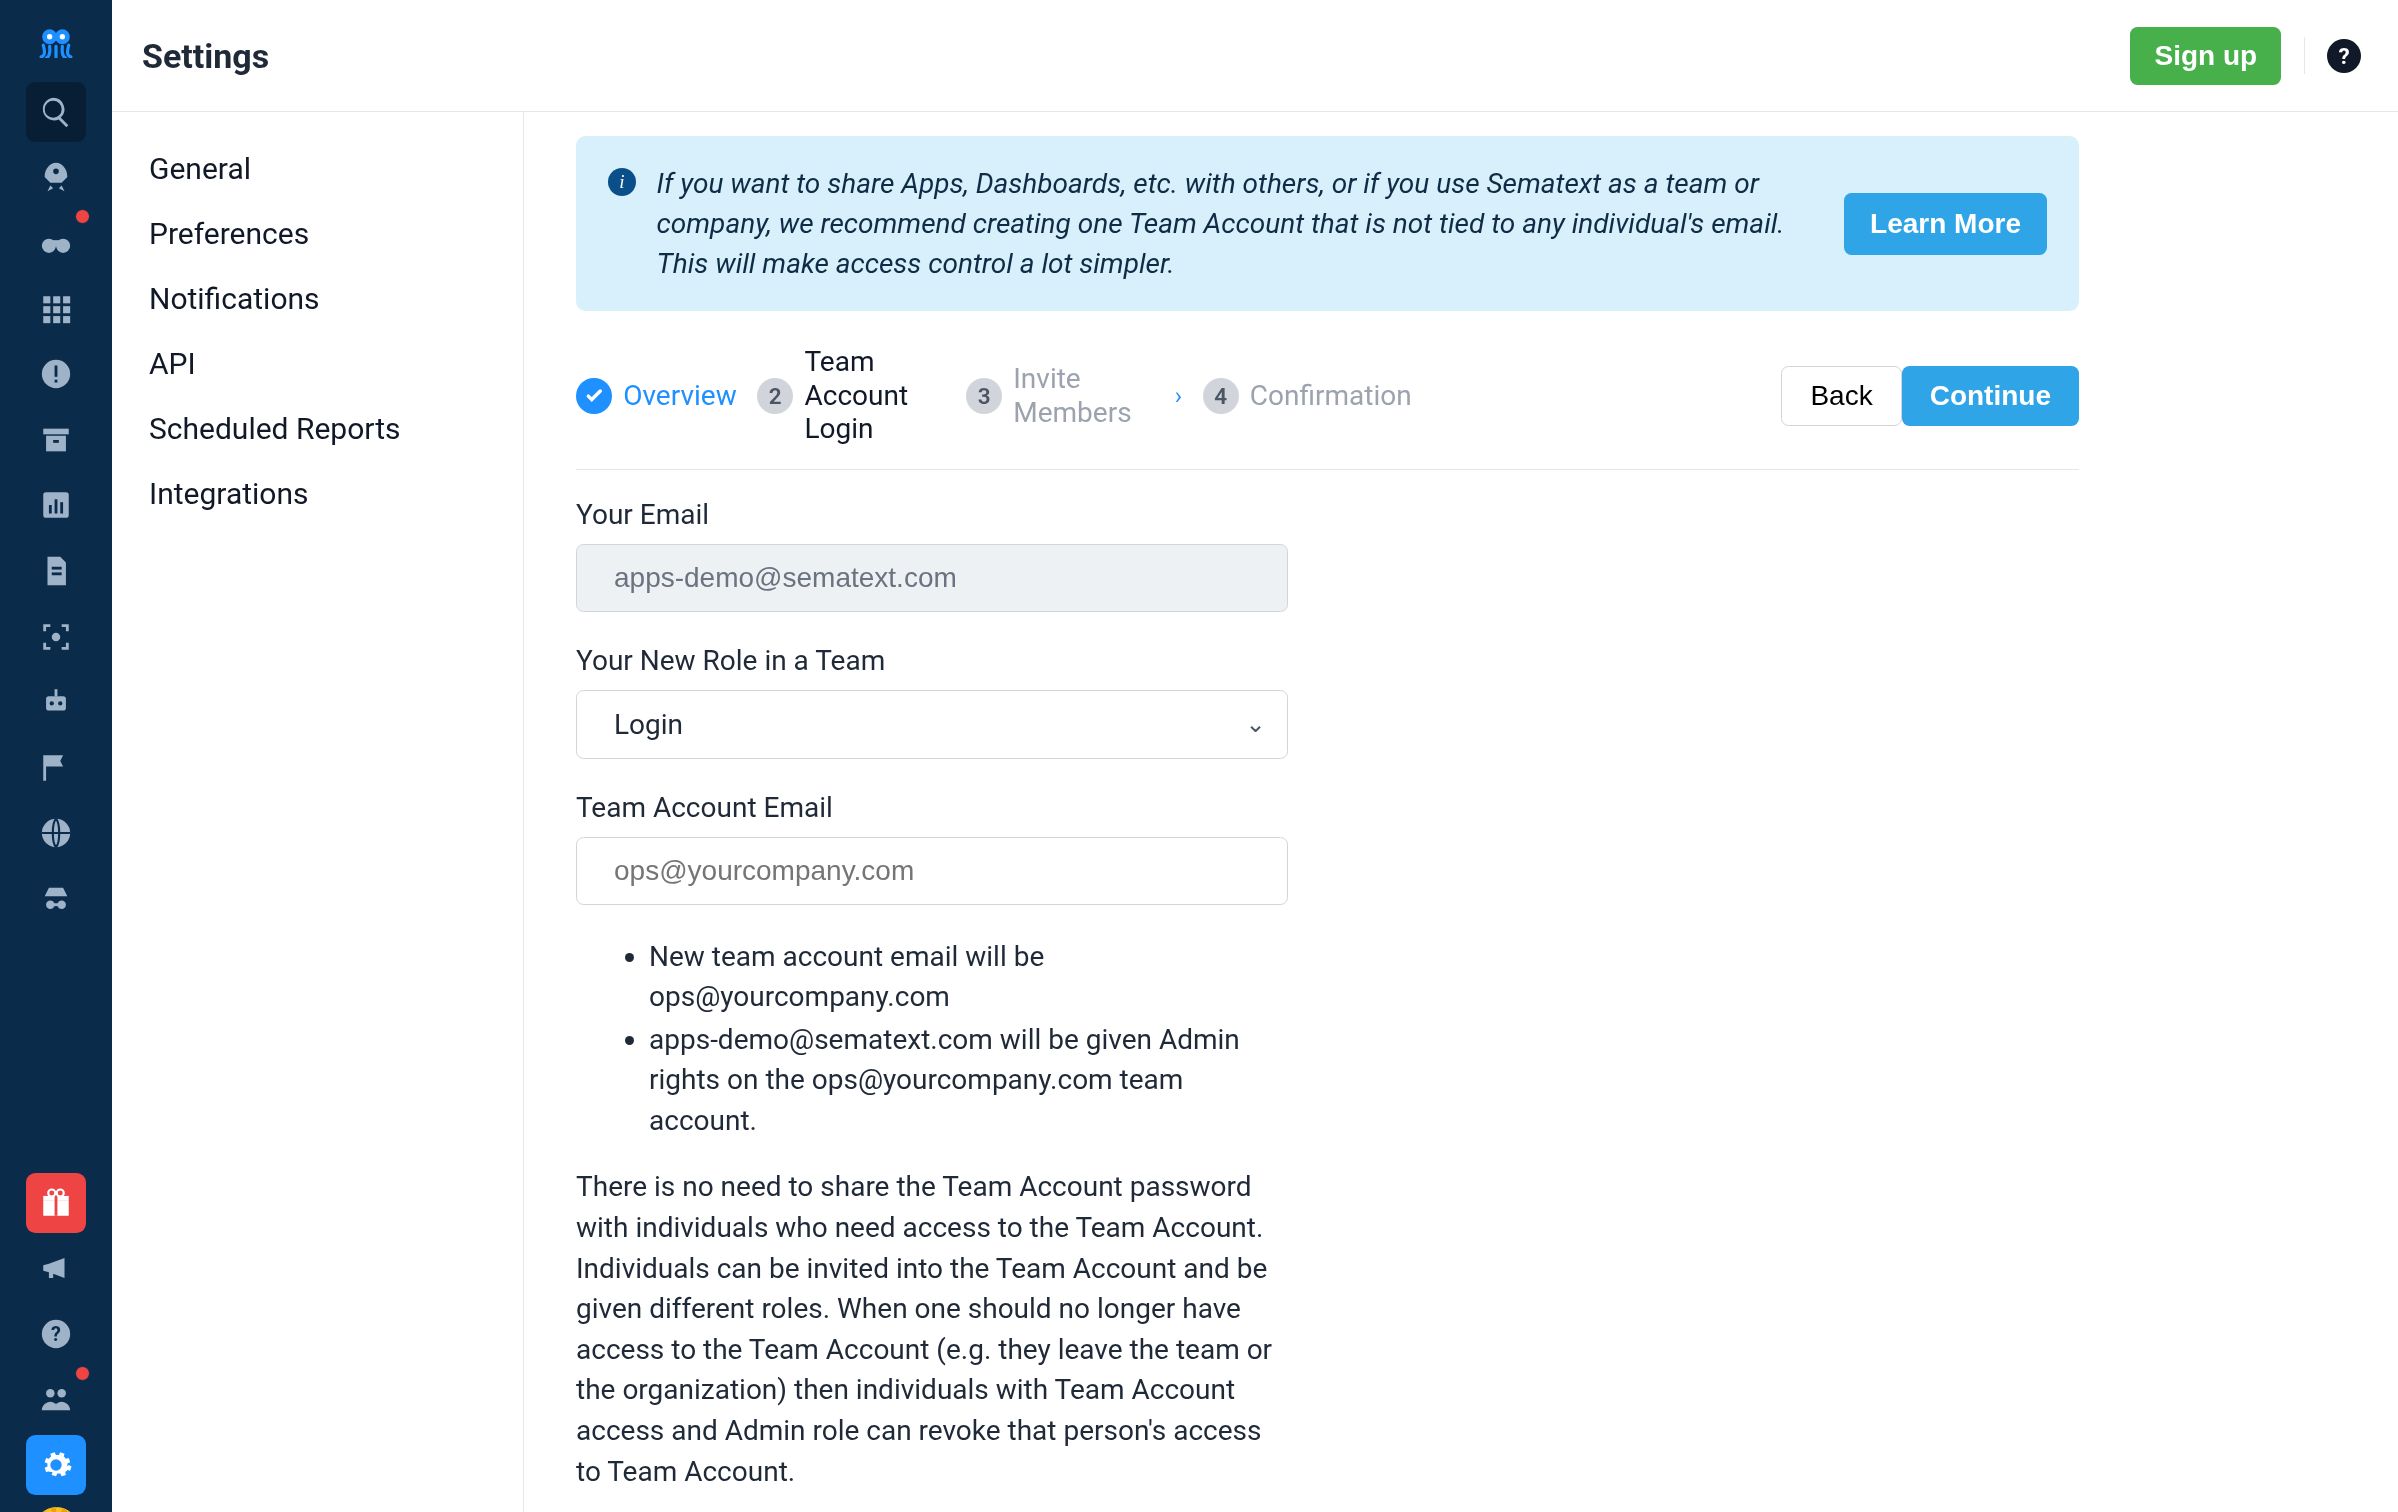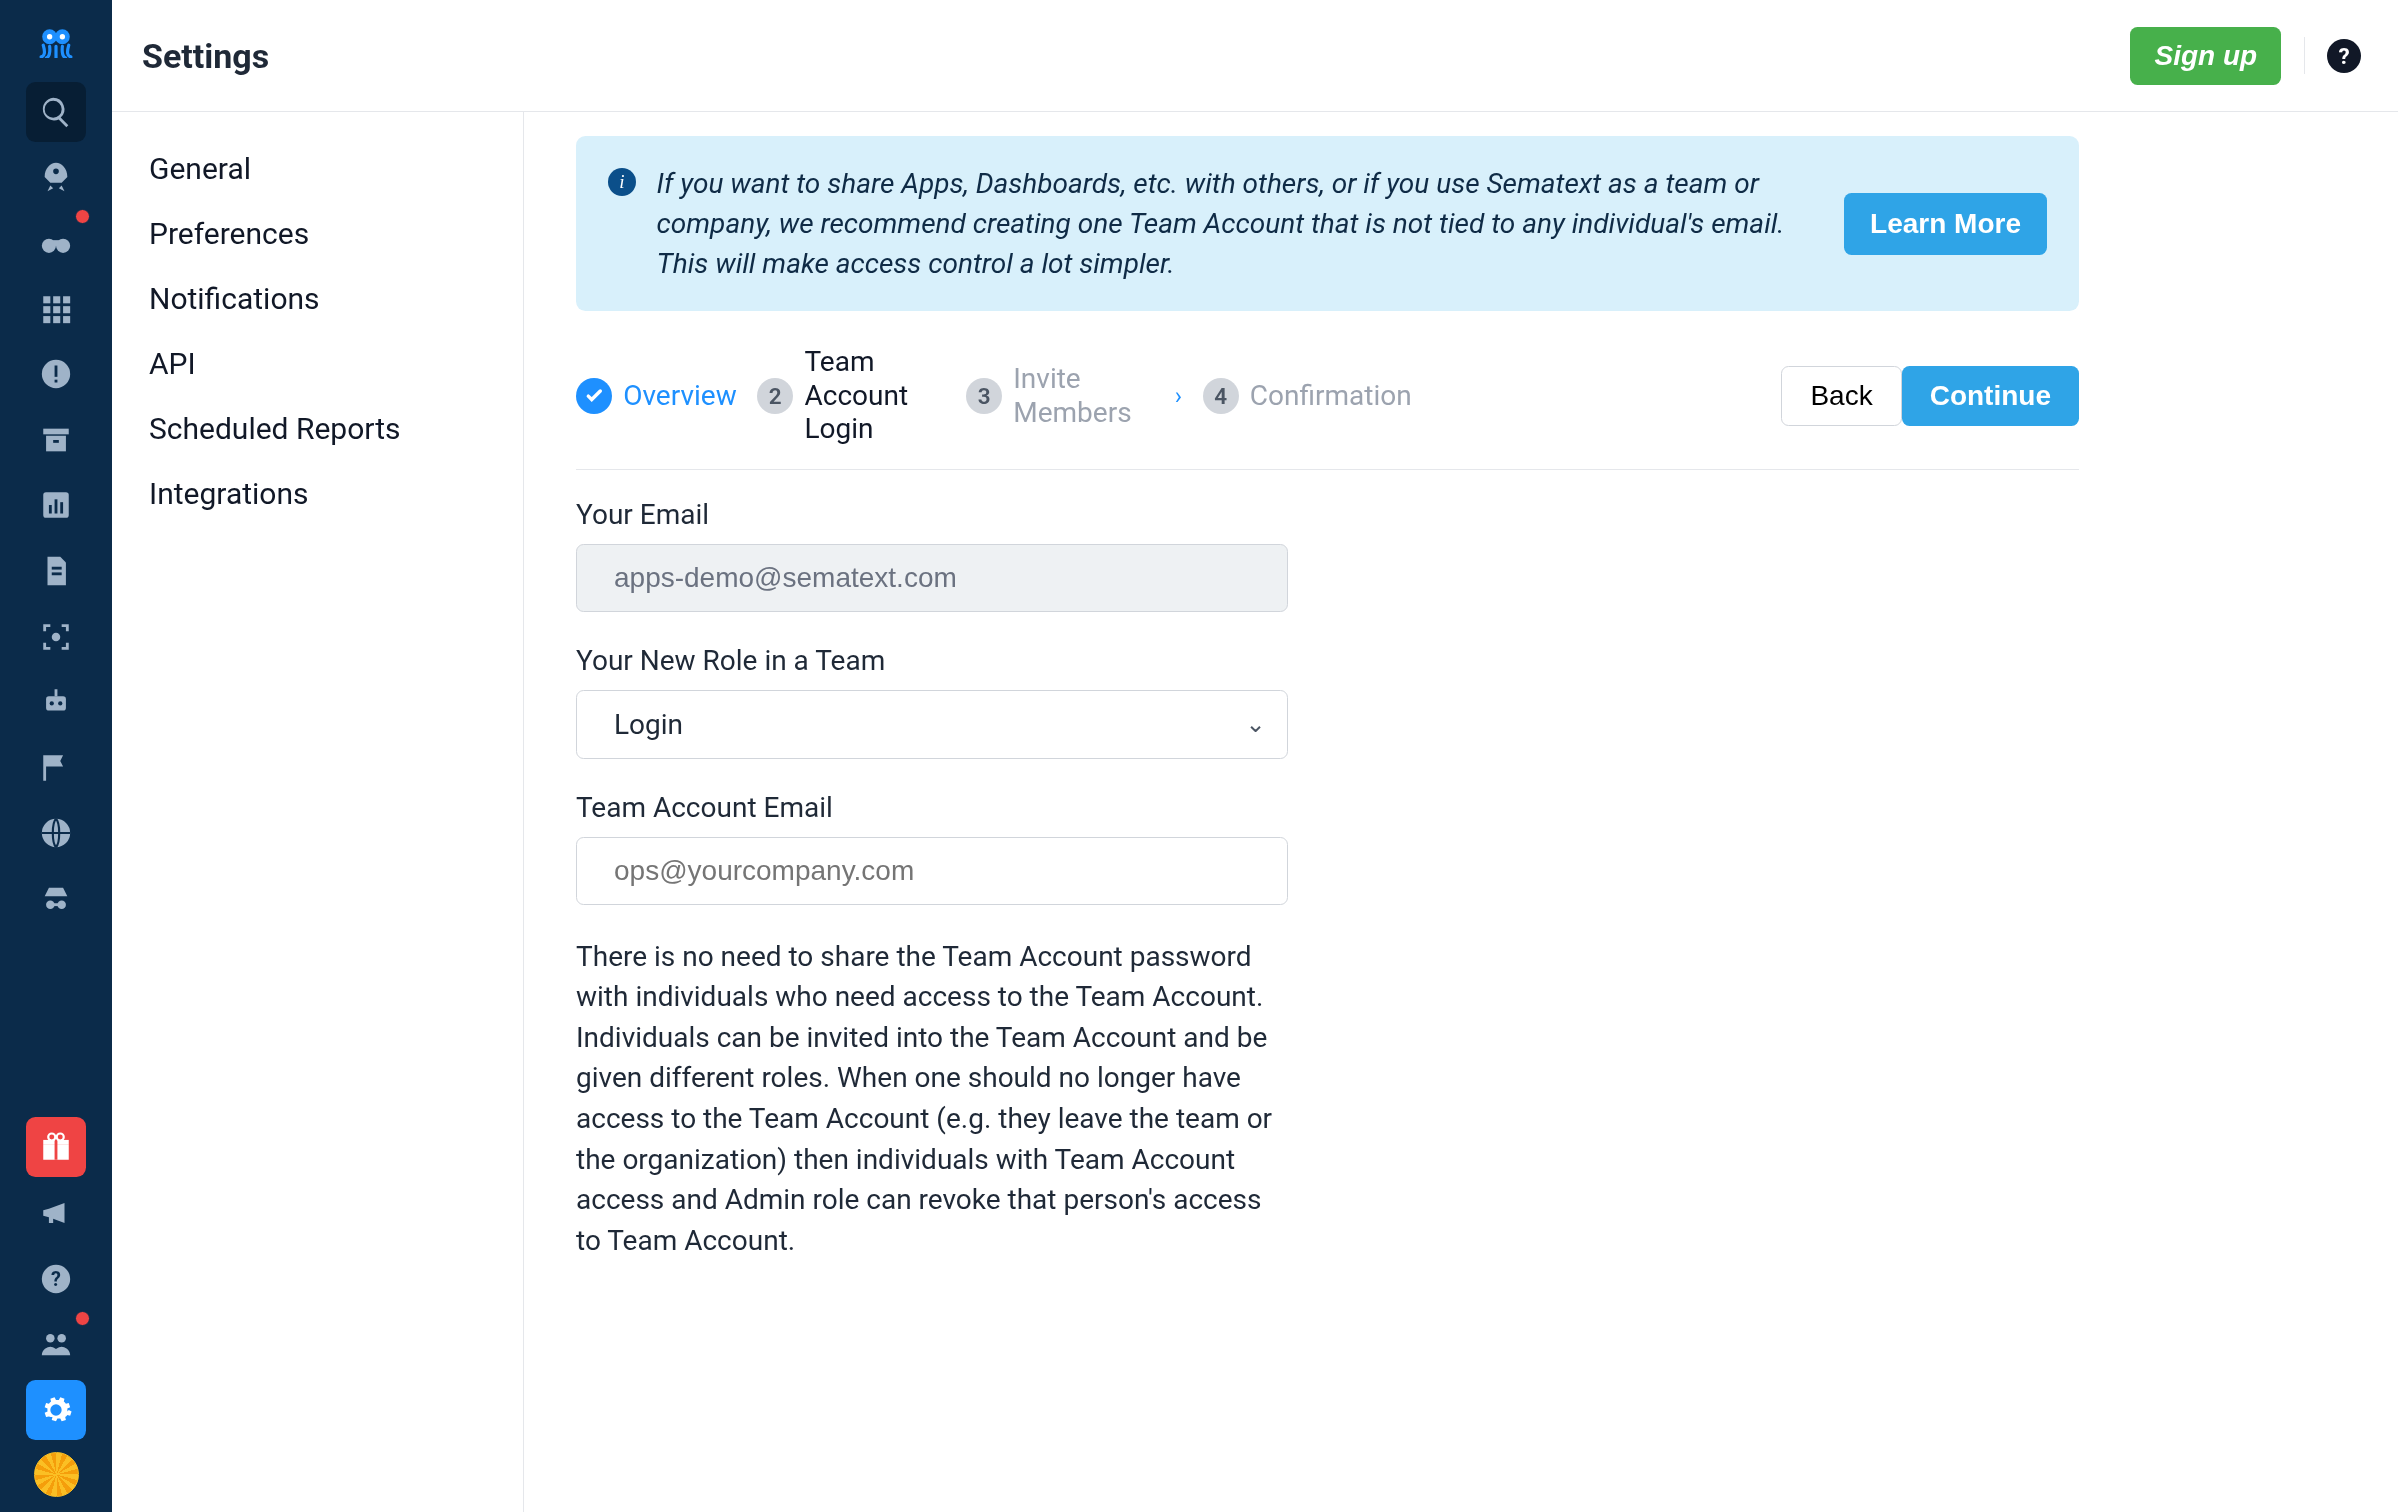--- a/index.html
+++ b/index.html
@@ -36,21 +36,21 @@
 
 .main { flex: 1; display: flex; flex-direction: column; }
 .topbar {
   height: 112px; border-bottom: 0.9px solid #e5e7eb;
   display:flex; align-items:center; padding: 0 37px 0 30px;
 }
 .topbar h1 { font-size: 34px; font-weight: 700; }
 .topbar .right { margin-left: auto; display:flex; align-items:center; gap: 22.5px; }
 .btn-signup {
   background: #47b04b; color: #fff; border: none; border-radius: 7.5px;
-  padding: 13px 24px; font-size: 28px; font-weight: 600; cursor: pointer; font-style: italic;
+  padding: 13px 24px; font-size: 28px; font-weight: 600; cursor: pointer;
 }
 .vline { width: 0.9px; height: 37px; background: #e5e7eb; }
 .help-circle { width: 34px; height: 34px; border-radius: 50%; background: #111827; color:#fff; display:flex; align-items:center; justify-content:center; font-size: 22.5px; font-weight:700; cursor:pointer; }
 
 .body { display:flex; flex:1; }
 
 
 .subnav {
   width: 412px; border-right: 0.9px solid #e5e7eb; padding: 24px 0;
 }
@@ -333,20 +333,24 @@
             <div class="select">Login</div>
             <span class="caret">⌄</span>
           </div>
         </div>
 
         <div class="form-group">
           <label class="form-label">Team Account Email</label>
           <input class="input" placeholder="ops@yourcompany.com" style="">
         </div>
 
+        <ul class="bullets">
+          <li>New team account email will be ops@yourcompany.com</li>
+          <li>apps-demo@sematext.com will be given Admin rights on the ops@yourcompany.com team account.</li>
+        </ul>
 
         <p class="para">There is no need to share the Team Account password with individuals who need access to the Team Account. Individuals can be invited into the Team Account and be given different roles. When one should no longer have access to the Team Account (e.g. they leave the team or the organization) then individuals with Team Account access and Admin role can revoke that person's access to Team Account.</p>
 
       </section>
     </div>
   </div>
 </div>
 
 
 </body></html>

